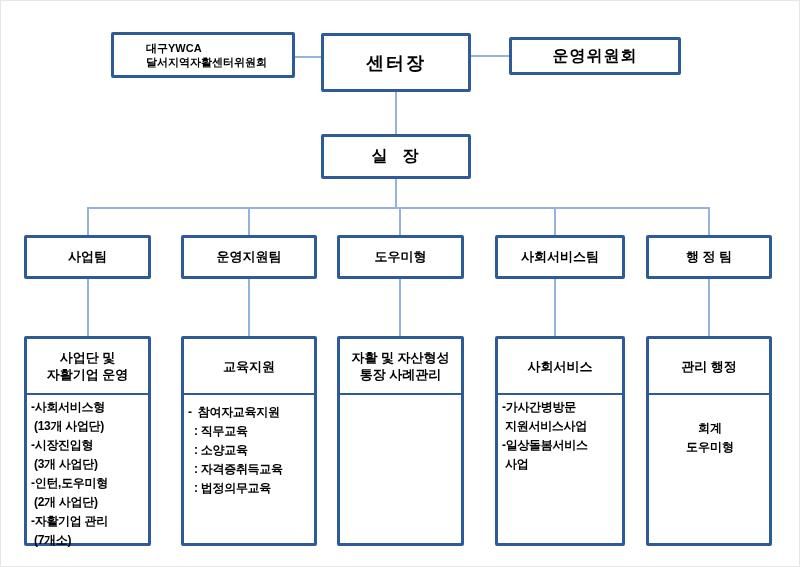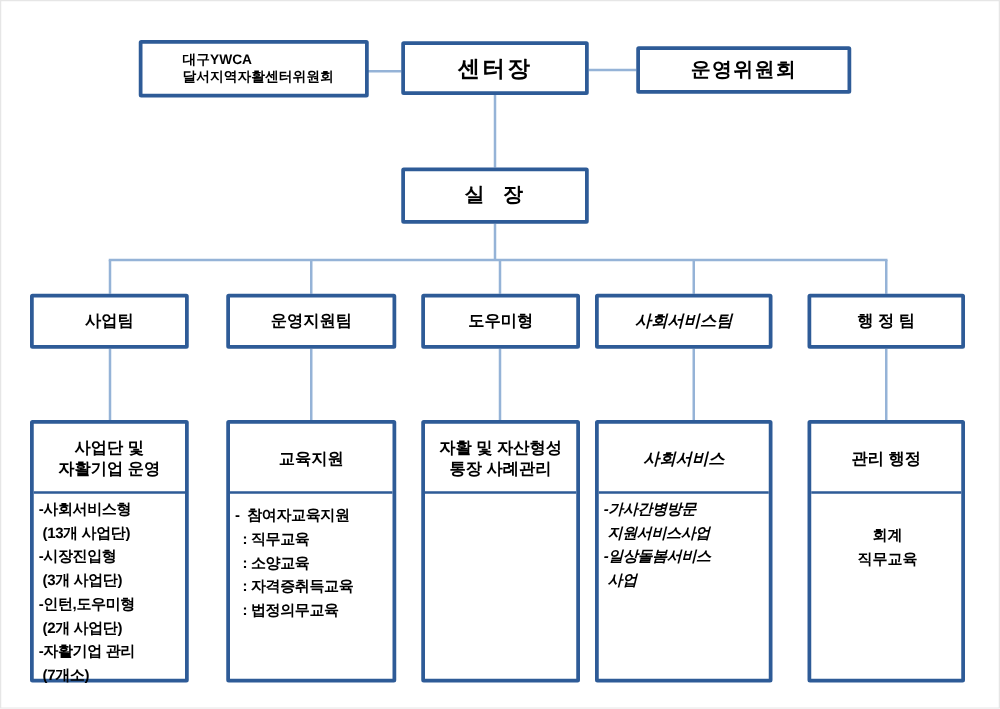--- a/index.html
+++ b/index.html
@@ -31,32 +31,32 @@
     border:3px solid var(--border);
     border-radius:2px;
     box-sizing:border-box;
     display:flex;align-items:center;justify-content:center;
     text-align:center;
     white-space:pre;
   }
   .committee{left:110px;top:31px;width:184px;height:46px;
     justify-content:center;text-align:left;
     font-size:11px;line-height:14px;padding-left:7px;}
-  .director{left:320px;top:32px;width:150px;height:43px;
+  .director{left:320px;top:32px;width:150px;height:59px;
     font-size:18px;letter-spacing:2px;}
   .steering{left:508px;top:36px;width:172px;height:38px;
     font-size:16px;letter-spacing:1px;}
   .manager{left:320px;top:133px;width:150px;height:45px;
     font-size:16px;letter-spacing:2px;}
   .team{top:234px;height:44px;font-size:13px;}
   
   .c1{left:23px;width:127px;justify-content:center;}
   .c2{left:180px;width:136px;}
   .c3{left:336px;width:127px;}
-  .c4{left:475px;width:142px;font-style:italic;}
+  .c4{left:494px;width:130px;}
   .c5{left:645px;width:126px;}
   
   .detail{
     position:absolute;top:335px;height:210px;
     background:#fff;border:3px solid var(--border);border-radius:2px;
     box-sizing:border-box;
   }
   .detail .hdr{
     height:54px;border-bottom:2px solid var(--border);
     display:flex;align-items:center;justify-content:center;
@@ -150,16 +150,16 @@
   <div class="detail c4">
     <div class="hdr">사회서비스</div>
     <div class="bd">-가사간병방문
  지원서비스사업
 -일상돌봄서비스
  사업</div>
   </div>
   <div class="detail c5">
     <div class="hdr">관리 행정</div>
     <div class="bd">회계
-직무교육</div>
+도우미형</div>
   </div>
 
 </div>
 
 </body></html>

